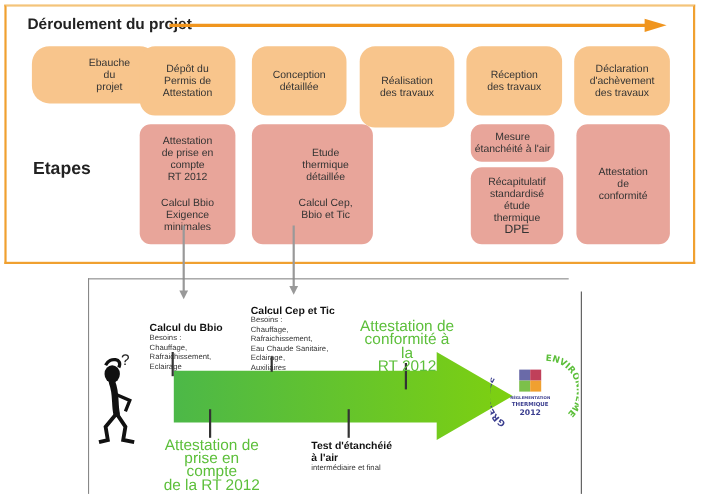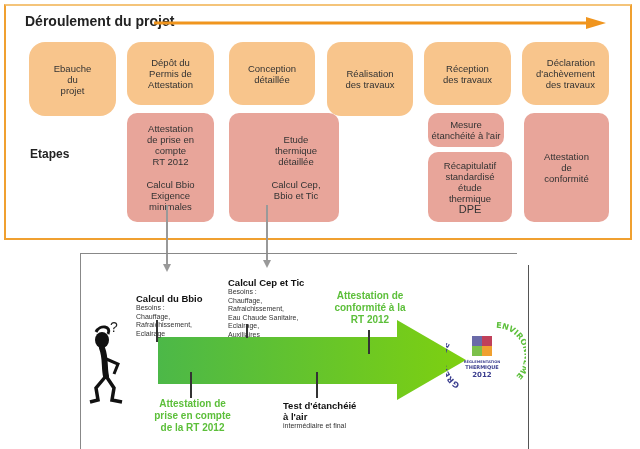--- a/index.html
+++ b/index.html
@@ -8,55 +8,55 @@
   .abs { position:absolute; }
   #frame-top { left:4px; top:4px; width:628px; height:236px; border:2px solid #f0a030; border-top-color:#f4c47a; box-sizing:border-box; }
   #title { left:25px; top:13px; font-size:14px; font-weight:bold; color:#222; }
   .box-orange { position:absolute; background:#f8c58c; border-radius:14px; color:#333;
                 font-size:9.5px; line-height:11px; text-align:center; display:flex; align-items:center; justify-content:center; }
   .box-orange.first { border-radius:16px; }
   .box-pink { position:absolute; background:#e8a59a; border-radius:10px; color:#333;
               font-size:9.5px; line-height:11px; text-align:right; display:flex; flex-direction:column; align-items:center; justify-content:center; }
   .box-pink .gap { height:12px; }
   .box-pink .dpe { font-size:11px; }
-  #etapes { left:30px; top:145px; font-size:12px; font-weight:bold; color:#222; line-height:18px; }
+  #etapes { left:30px; top:145px; font-size:16px; font-weight:bold; color:#222; line-height:18px; }
   #frame-bottom-top { left:80px; top:253px; width:437px; height:1px; background:#888; }
   #frame-bottom-left { left:80px; top:253px; width:1px; height:196px; background:#888; }
   #frame-bottom-right { left:528px; top:265px; width:1px; height:184px; background:#555; }
-  .glabel { position:absolute; color:#5cbf3a; font-weight:bold; font-size:10px; line-height:12px; text-align:center; }
+  .glabel { position:absolute; color:#5cbf3a; font-weight:normal; font-size:14px; line-height:12px; text-align:center; }
   .blabel-title { font-weight:bold; font-size:9.5px; color:#111; }
   .blabel-sub { font-size:7px; color:#333; line-height:8.5px; }
   .tick { position:absolute; width:1.5px; background:#333; }
 </style>
 </head>
 <body>
 
 <div id="frame-top" class="abs"></div>
 <div id="title" class="abs">Déroulement du projet</div>
 <svg class="abs" style="left:150px;top:14px;" width="460" height="18">
   <line x1="4" y1="9" x2="440" y2="9" stroke="#f0951e" stroke-width="3"></line>
   <polygon points="436,3 456,9 436,15" fill="#f0951e"></polygon>
 </svg>
 
-<div class="box-orange first" style="left:29px;top:42px;width:87px;height:74px;">
+<div class="box-orange first" style="left:29px;top:42px;width:87px;height:52px;padding-left:27px;">
   <div><span>Ebauche</span><br><span>du</span><br><span>projet</span></div>
 </div>
 <div class="box-orange" style="left:127px;top:42px;width:87px;height:63px;">
   <div><span>Dépôt du</span><br><span>Permis de</span><br><span>Attestation</span></div>
 </div>
 <div class="box-orange" style="left:229px;top:42px;width:86px;height:63px;">
   <div><span>Conception</span><br><span>détaillée</span></div>
 </div>
 <div class="box-orange" style="left:327px;top:42px;width:86px;height:74px;">
   <div><span>Réalisation</span><br><span>des travaux</span></div>
 </div>
 <div class="box-orange" style="left:424px;top:42px;width:87px;height:63px;">
   <div><span>Réception</span><br><span>des travaux</span></div>
 </div>
-<div class="box-orange" style="left:522px;top:42px;width:87px;height:63px;text-align:right;">
+<div class="box-orange" style="left:522px;top:42px;width:87px;height:63px;">
   <div><span>Déclaration</span><br><span>d'achèvement</span><br><span>des travaux</span></div>
 </div>
 
 <div id="etapes" class="abs">
   <span>Etapes</span><br>
 </div>
 
 <div class="box-pink" style="left:127px;top:113px;width:87px;height:109px;">
   <span>Attestation</span>
   <span>de prise en</span>

